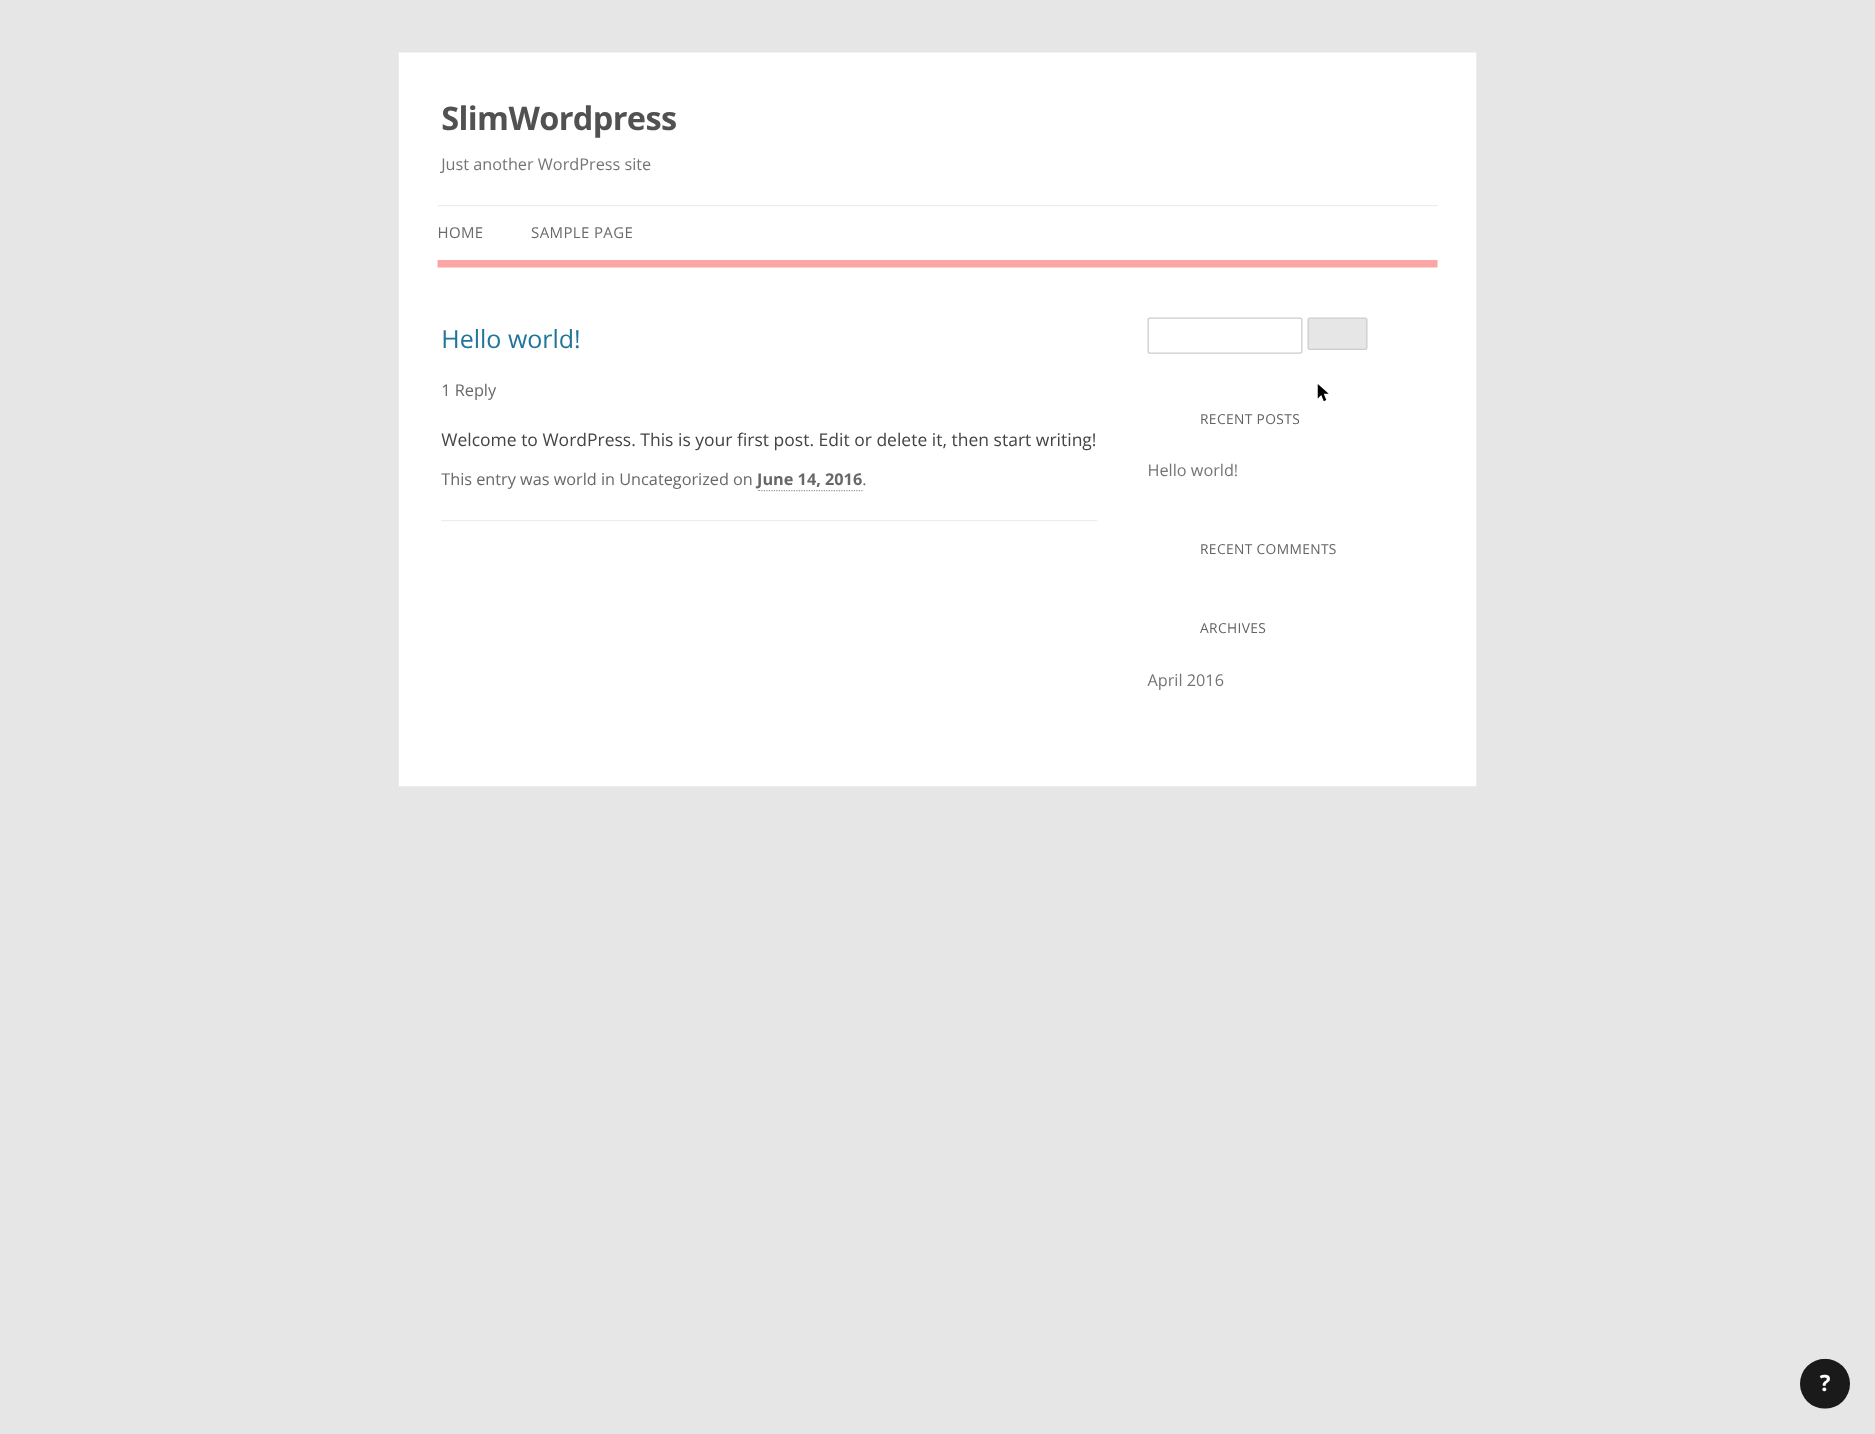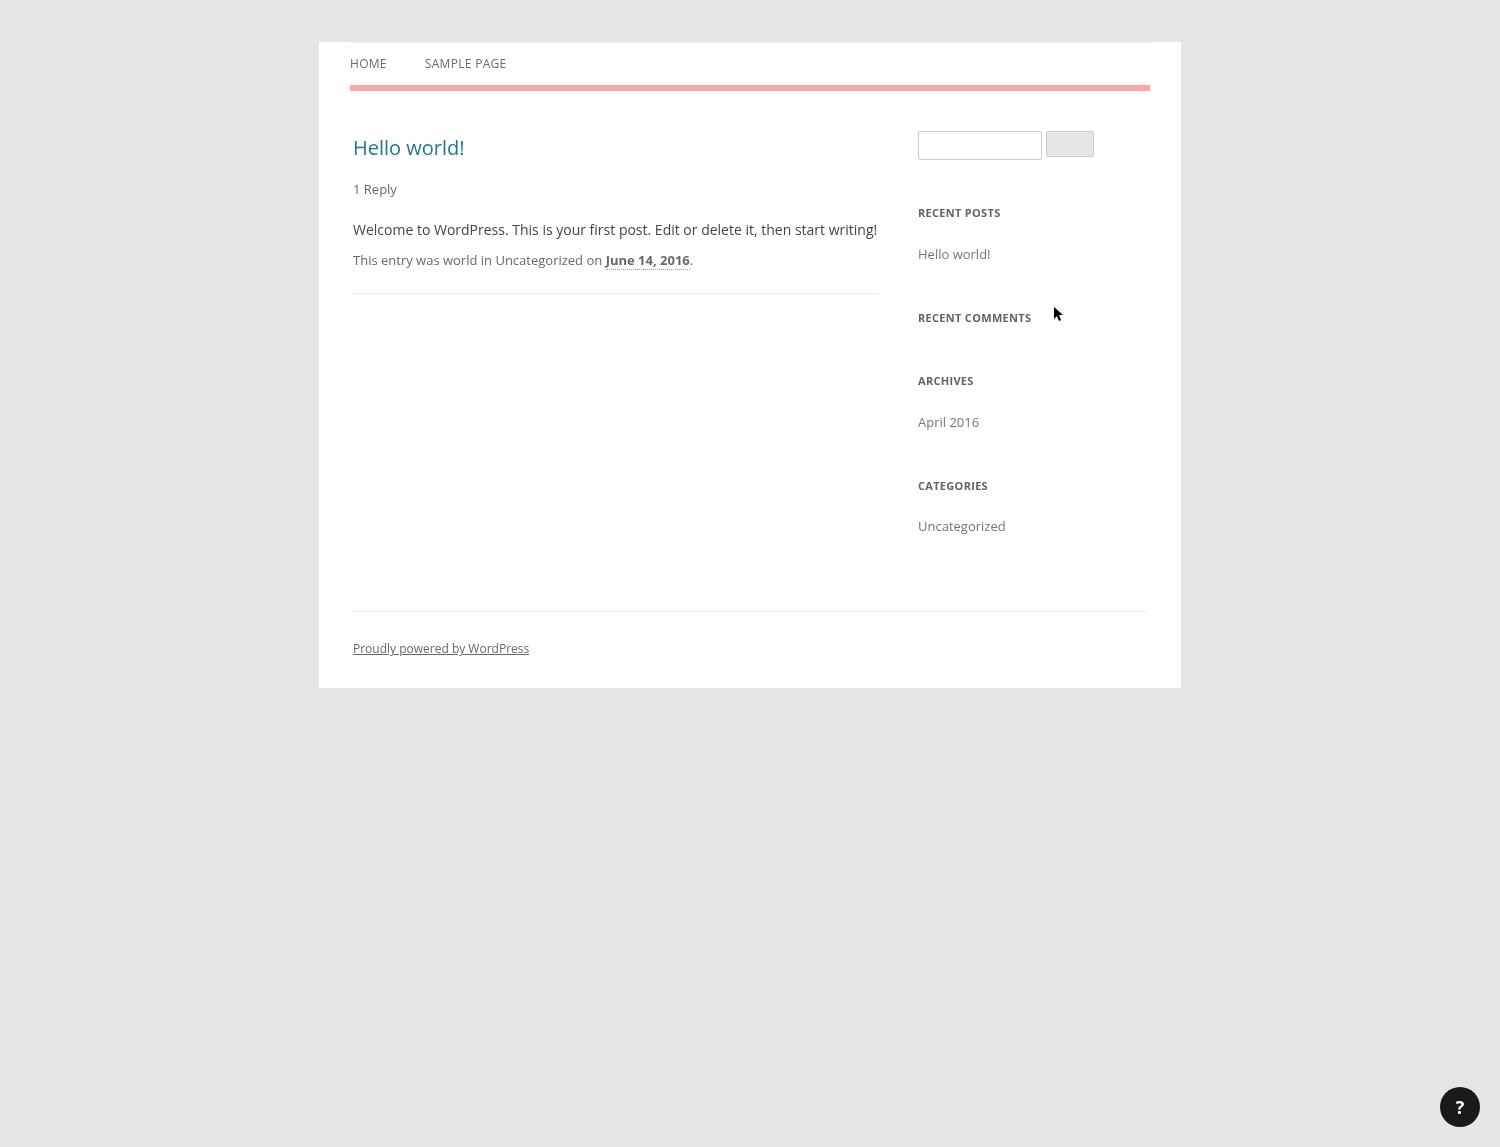--- a/index.html
+++ b/index.html
@@ -130,25 +130,26 @@
     .search-button {
       background: #e6e6e6;
       border: 1px solid #ccc;
       width: 48px;
       height: 26px;
       border-radius: 2px;
       cursor: pointer;
     }
     .widget-title {
       font-size: 11px;
-      font-weight: 700;
+      font-weight: 400;
       color: #636363;
       text-transform: uppercase;
       letter-spacing: 0.3px;
       margin-bottom: 20px;
+      margin-left: 42px;
     }
     .widget ul {
       list-style: none;
     }
     .widget li {
       font-size: 13px;
       margin-bottom: 4px;
     }
     .widget li a {
       color: #757575;
@@ -188,20 +189,26 @@
       height: 16px;
       pointer-events: none;
     }
   </style>
 </head>
 <body>
 
 <div class="page-wrapper">
   <div class="site">
 
+    <header class="site-header">
+      <h1 class="site-title">
+        <a href="#">SlimWordpress</a>
+      </h1>
+      <p class="site-description">Just another WordPress site</p>
+    </header>
 
     <nav class="main-nav">
       <ul>
         <li>
             <a href="#">HOME</a>
           </li>
         <li>
             <a href="#">SAMPLE PAGE</a>
           </li>
       </ul>
@@ -242,33 +249,24 @@
           <h3 class="widget-title">RECENT COMMENTS</h3>
         </div>
 
         <div class="widget">
           <h3 class="widget-title">ARCHIVES</h3>
           <ul>
             <li><a href="#">April 2016</a></li>
           </ul>
         </div>
 
-        <div class="widget">
-          <h3 class="widget-title">CATEGORIES</h3>
-          <ul>
-            <li><a href="#">Uncategorized</a></li>
-          </ul>
-        </div>
 
       </aside>
     </div>
 
-    <footer class="site-footer">
-      <a href="#">Proudly powered by WordPress</a>
-    </footer>
   </div>
 
   <div class="help-button">?</div>
 
   <svg class="cursor" viewBox="0 0 12 16">
     <path d="M0 0 L0 12 L3 9 L5 14 L7 13 L5 8 L9 8 Z" fill="#000"></path>
   </svg>
 </div>
 
 </body></html>

